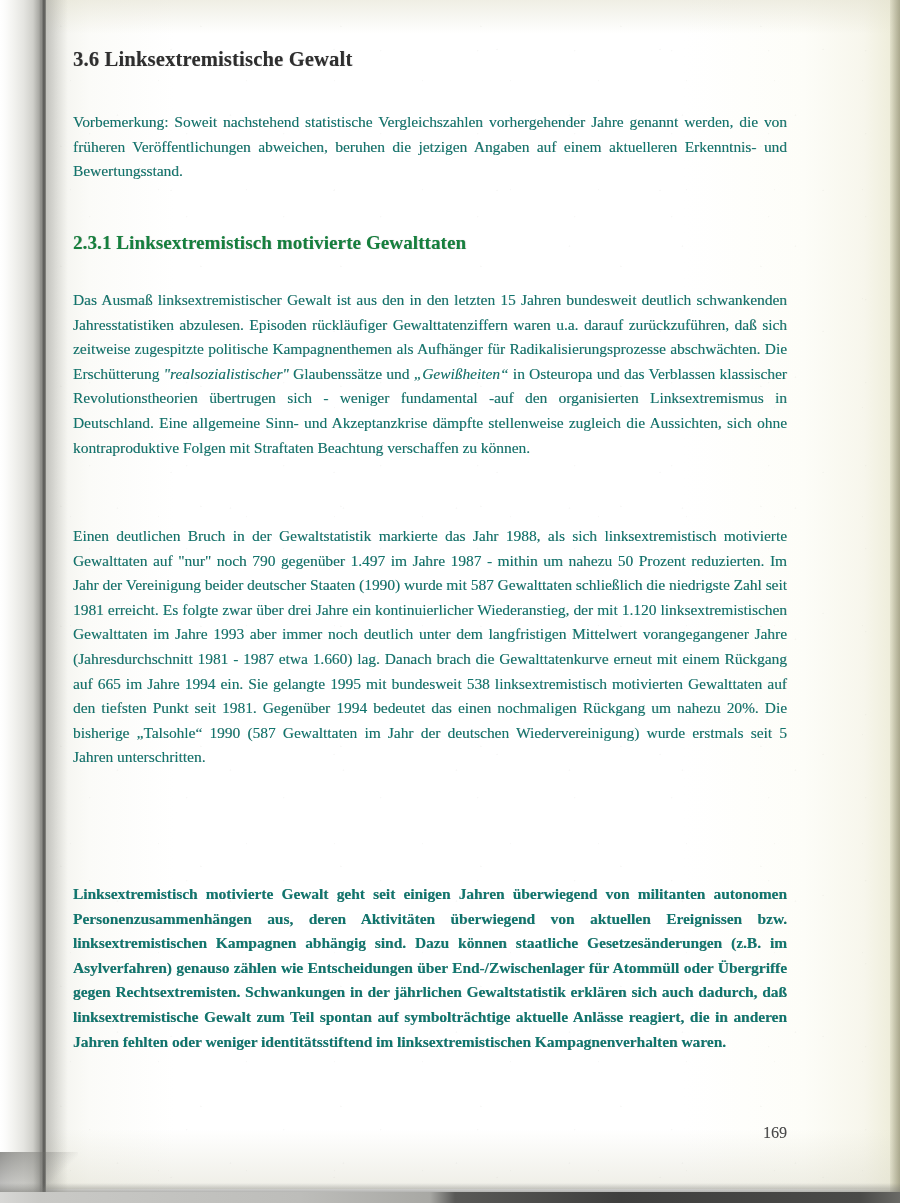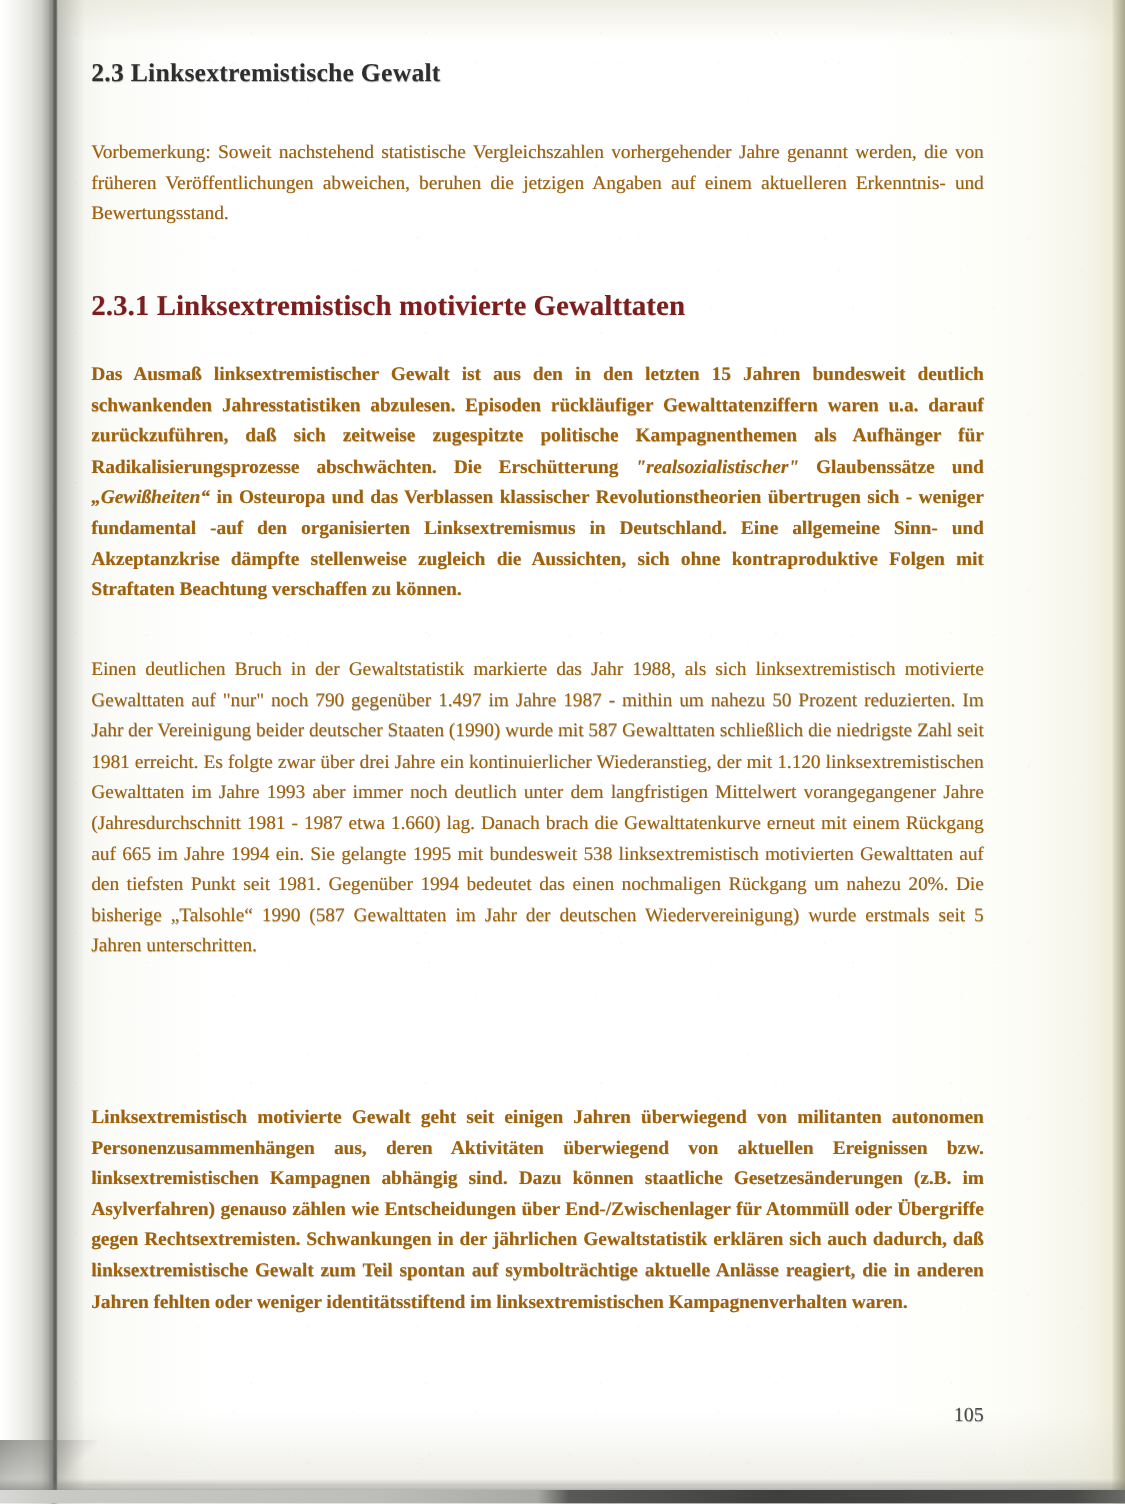--- a/index.html
+++ b/index.html
@@ -131,47 +131,47 @@
     letter-spacing: 0.2px;
     margin: 0;
     position: absolute;
     top: 48px;
     left: 0;
     color: #2e2e2e;
     text-shadow: 0.4px 0.3px 0.7px rgba(90,90,90,0.5);
   }
 
   h2.subsection-title {
-    font-size: 23px;
+    font-size: 19px;
     font-weight: bold;
     letter-spacing: 0.1px;
     margin: 0;
     position: absolute;
     top: 232px;
     left: 0;
-    color: #7f1d1d;
+    color: #15803d;
     text-shadow: 0.4px 0.3px 0.7px rgba(90,90,90,0.5);
   }
 
   p.body-par {
     position: absolute;
     left: 0;
     width: 714px;
     margin: 0;
     font-size: 15.4px;
     line-height: 24.6px;
     text-align: justify;
     text-justify: inter-word;
-    color: #a16207;
+    color: #0f766e;
     text-shadow: 0.35px 0.25px 0.6px rgba(110,110,110,0.55);
     hyphens: manual;
   }
 
   #par-vorbemerkung { top: 110px; }
-  #par-ausmass      { top: 288px; font-weight: bold; }
+  #par-ausmass      { top: 288px; }
   #par-bruch        { top: 524px; }
   #par-militanz     { top: 882px; font-weight: bold; }
 
   .page-number {
     position: absolute;
     top: 1124px;
     left: 0;
     width: 714px;
     text-align: right;
     font-size: 16px;
@@ -206,33 +206,33 @@
   <div class="paper-vignette-bottom"></div>
 
   <div class="gutter-outer"></div>
   <div class="gutter-dark-line"></div>
   <div class="gutter-inner-light"></div>
 
   <div class="right-edge"></div>
 
   <div class="content">
 
-    <h1 class="section-title">2.3 Linksextremistische Gewalt</h1>
+    <h1 class="section-title">3.6 Linksextremistische Gewalt</h1>
 
     <p class="body-par" id="par-vorbemerkung">Vorbemerkung: Soweit nachstehend statistische Vergleichszahlen vorhergehender Jahre genannt werden, die von früheren Veröffentlichungen abweichen, beruhen die jetzigen Angaben auf einem aktuelleren Erkenntnis- und Bewertungsstand.</p>
 
     <h2 class="subsection-title">2.3.1 Linksextremistisch motivierte Gewalttaten</h2>
 
     <p class="body-par" id="par-ausmass"><span>Das Ausmaß linksextremistischer Gewalt ist aus den in den letzten 15 Jahren bundesweit deutlich schwankenden Jahresstatistiken abzulesen. Episoden rückläufiger Gewalttatenziffern waren u.a. darauf zurückzuführen, daß sich zeitweise zugespitzte politische Kampagnenthemen als Aufhänger für Radikalisierungsprozesse abschwächten. Die Erschütterung </span><em class="q-italic">"realsozialistischer"</em><span> Glaubenssätze und </span><em class="q-italic">„Gewißheiten“</em><span> in Osteuropa und das Verblassen klassischer Revolutionstheorien übertrugen sich - weniger fundamental -auf den organisierten Linksextremismus in Deutschland. Eine allgemeine Sinn- und Akzeptanzkrise dämpfte stellenweise zugleich die Aussichten, sich ohne kontraproduktive Folgen mit Straftaten Beachtung verschaffen zu können.</span></p>
 
     <p class="body-par" id="par-bruch">Einen deutlichen Bruch in der Gewaltstatistik markierte das Jahr 1988, als sich linksextremistisch motivierte Gewalttaten auf "nur" noch 790 gegenüber 1.497 im Jahre 1987 - mithin um nahezu 50 Prozent reduzierten. Im Jahr der Vereinigung beider deutscher Staaten (1990) wurde mit 587 Gewalttaten schließlich die niedrigste Zahl seit 1981 erreicht. Es folgte zwar über drei Jahre ein kontinuierlicher Wiederanstieg, der mit 1.120 linksextremistischen Gewalttaten im Jahre 1993 aber immer noch deutlich unter dem langfristigen Mittelwert vorangegangener Jahre (Jahresdurchschnitt 1981 - 1987 etwa 1.660) lag. Danach brach die Gewalttatenkurve erneut mit einem Rückgang auf 665 im Jahre 1994 ein. Sie gelangte 1995 mit bundesweit 538 linksextremistisch motivierten Gewalttaten auf den tiefsten Punkt seit 1981. Gegenüber 1994 bedeutet das einen nochmaligen Rückgang um nahezu 20%. Die bisherige „Talsohle“ 1990 (587 Gewalttaten im Jahr der deutschen Wiedervereinigung) wurde erstmals seit 5 Jahren unterschritten.</p>
 
     <p class="body-par" id="par-militanz">Linksextremistisch motivierte Gewalt geht seit einigen Jahren überwiegend von militanten autonomen Personenzusammenhängen aus, deren Aktivitäten überwiegend von aktuellen Ereignissen bzw. linksextremistischen Kampagnen abhängig sind. Dazu können staatliche Gesetzesänderungen (z.B. im Asylverfahren) genauso zählen wie Entscheidungen über End-/Zwischenlager für Atommüll oder Übergriffe gegen Rechtsextremisten. Schwankungen in der jährlichen Gewaltstatistik erklären sich auch dadurch, daß linksextremistische Gewalt zum Teil spontan auf symbolträchtige aktuelle Anlässe reagiert, die in anderen Jahren fehlten oder weniger identitätsstiftend im linksextremistischen Kampagnenverhalten waren.</p>
 
-    <div class="page-number">105</div>
+    <div class="page-number">169</div>
   </div>
 
   <div class="speckle"></div>
 
   <div class="bottom-band-shadow"></div>
   <div class="bottom-band"></div>
   <div class="bottom-left-corner"></div>
 
 </div>
 

